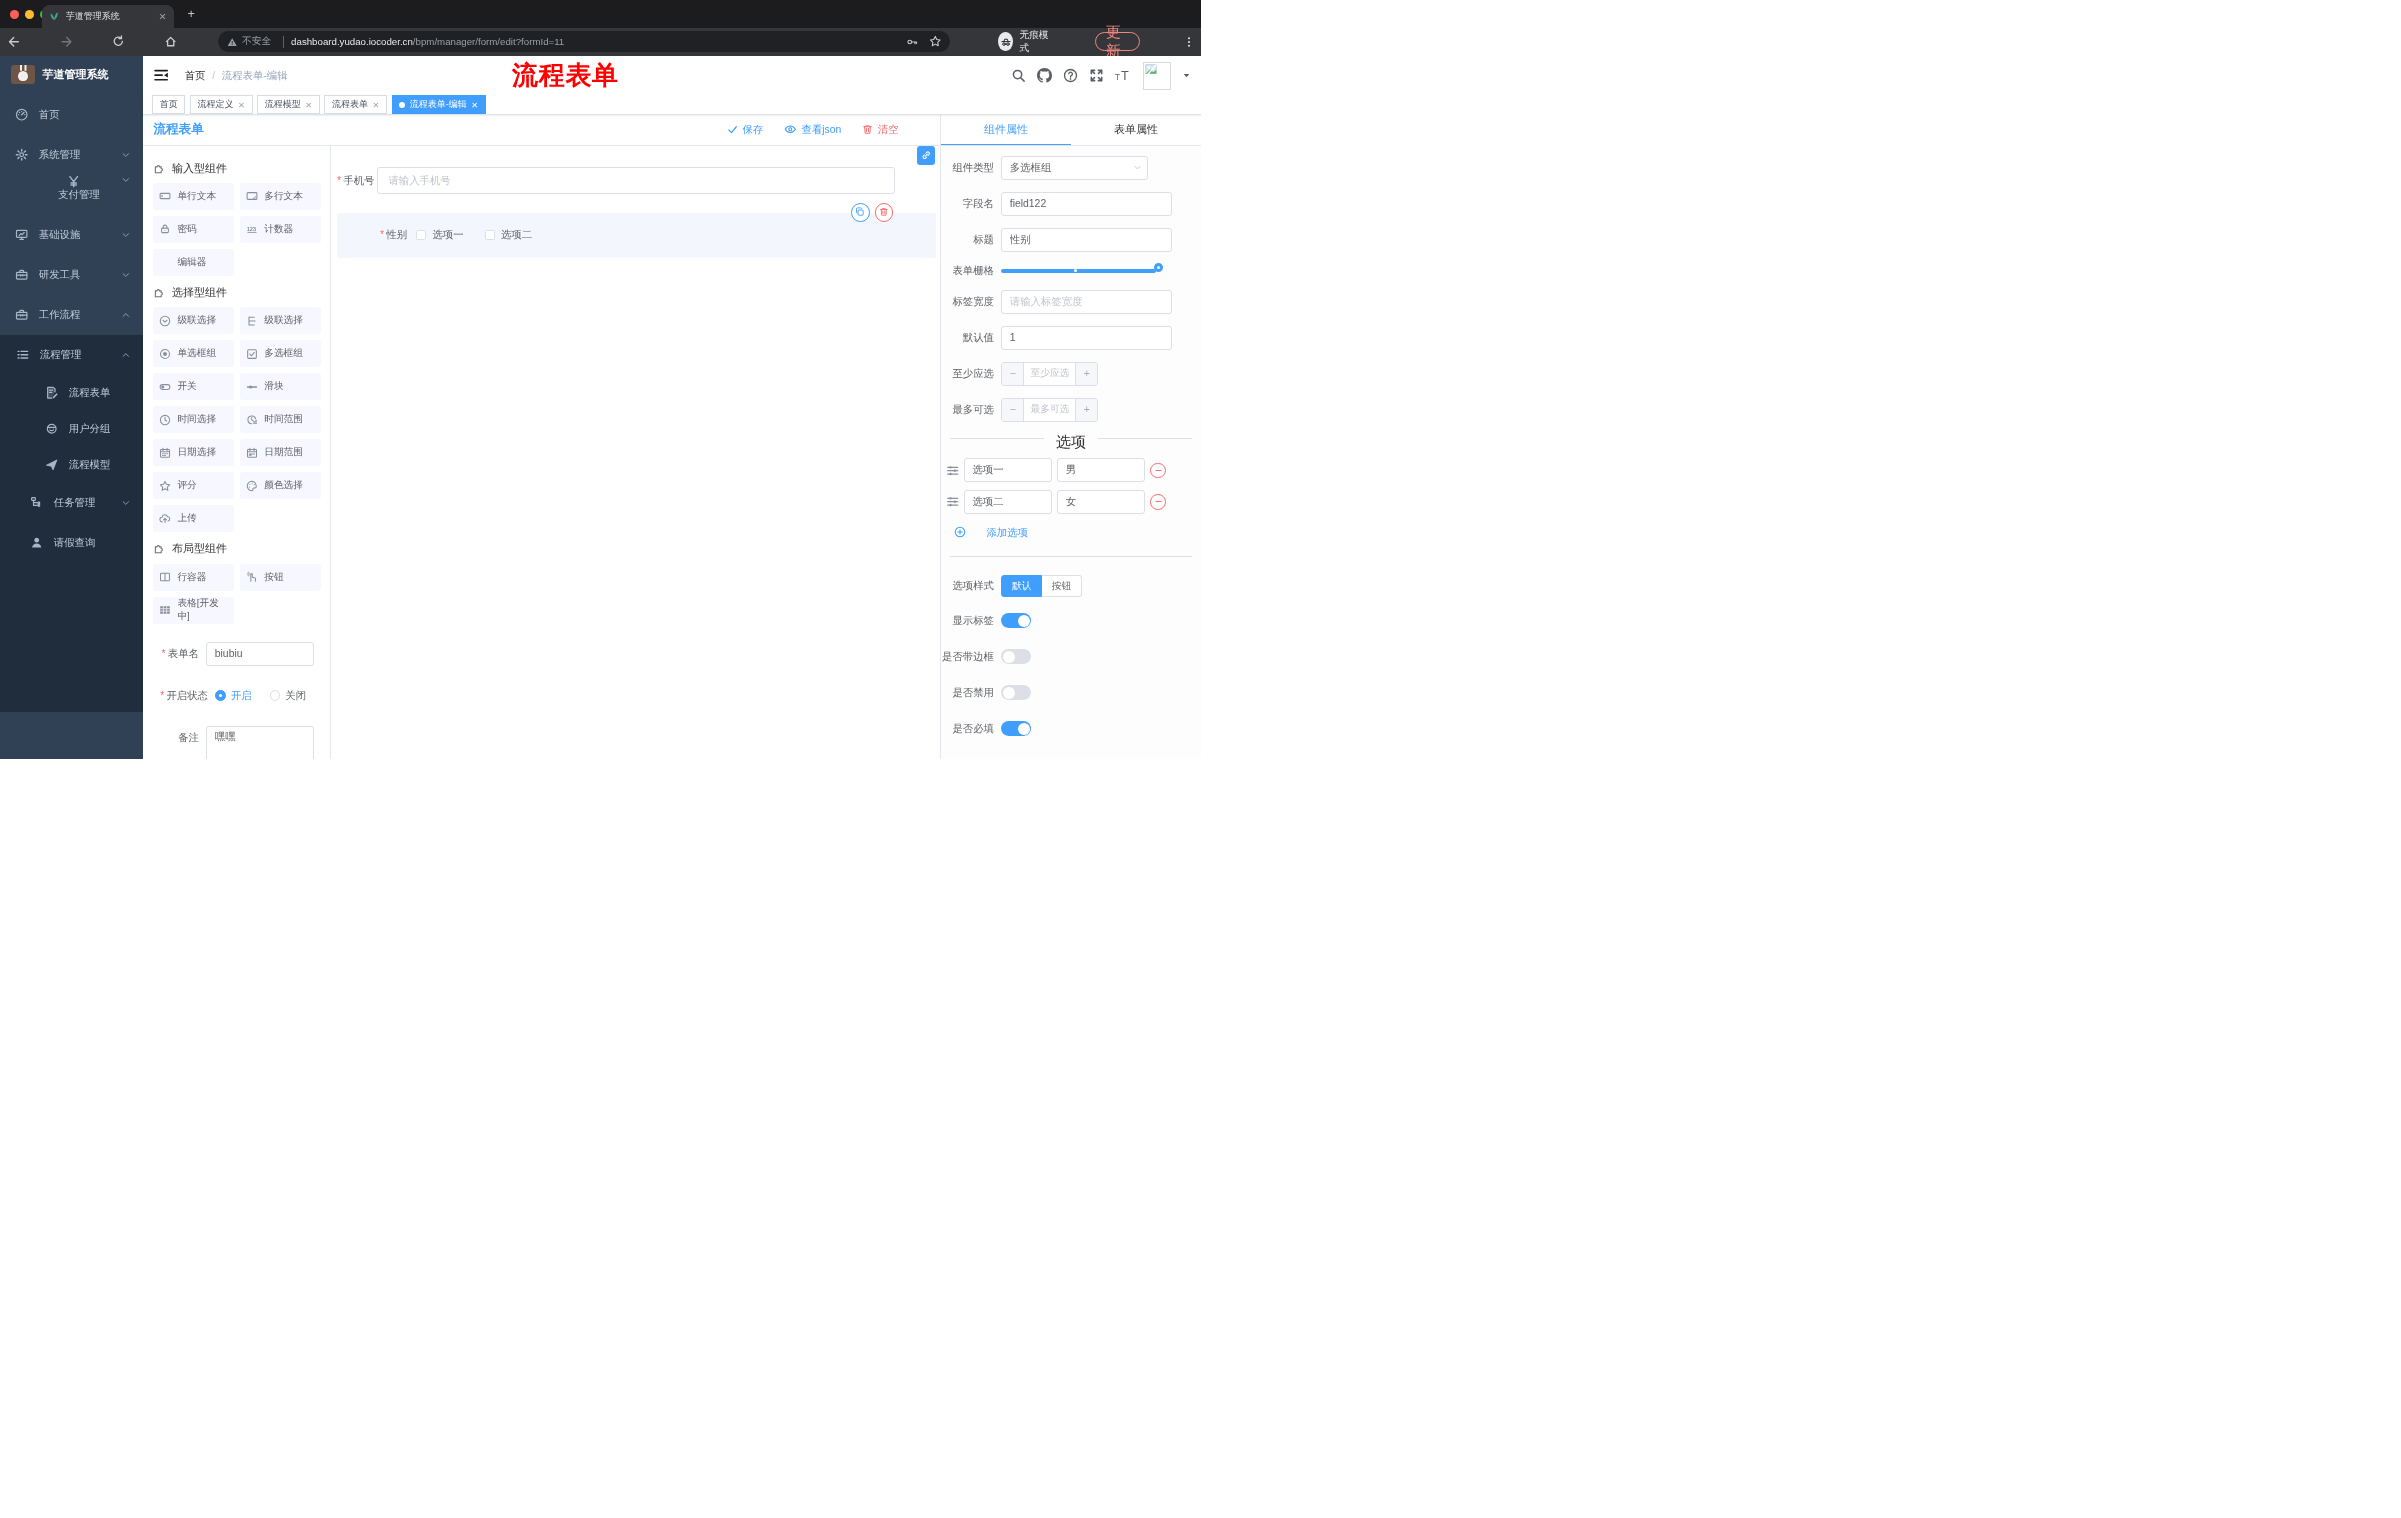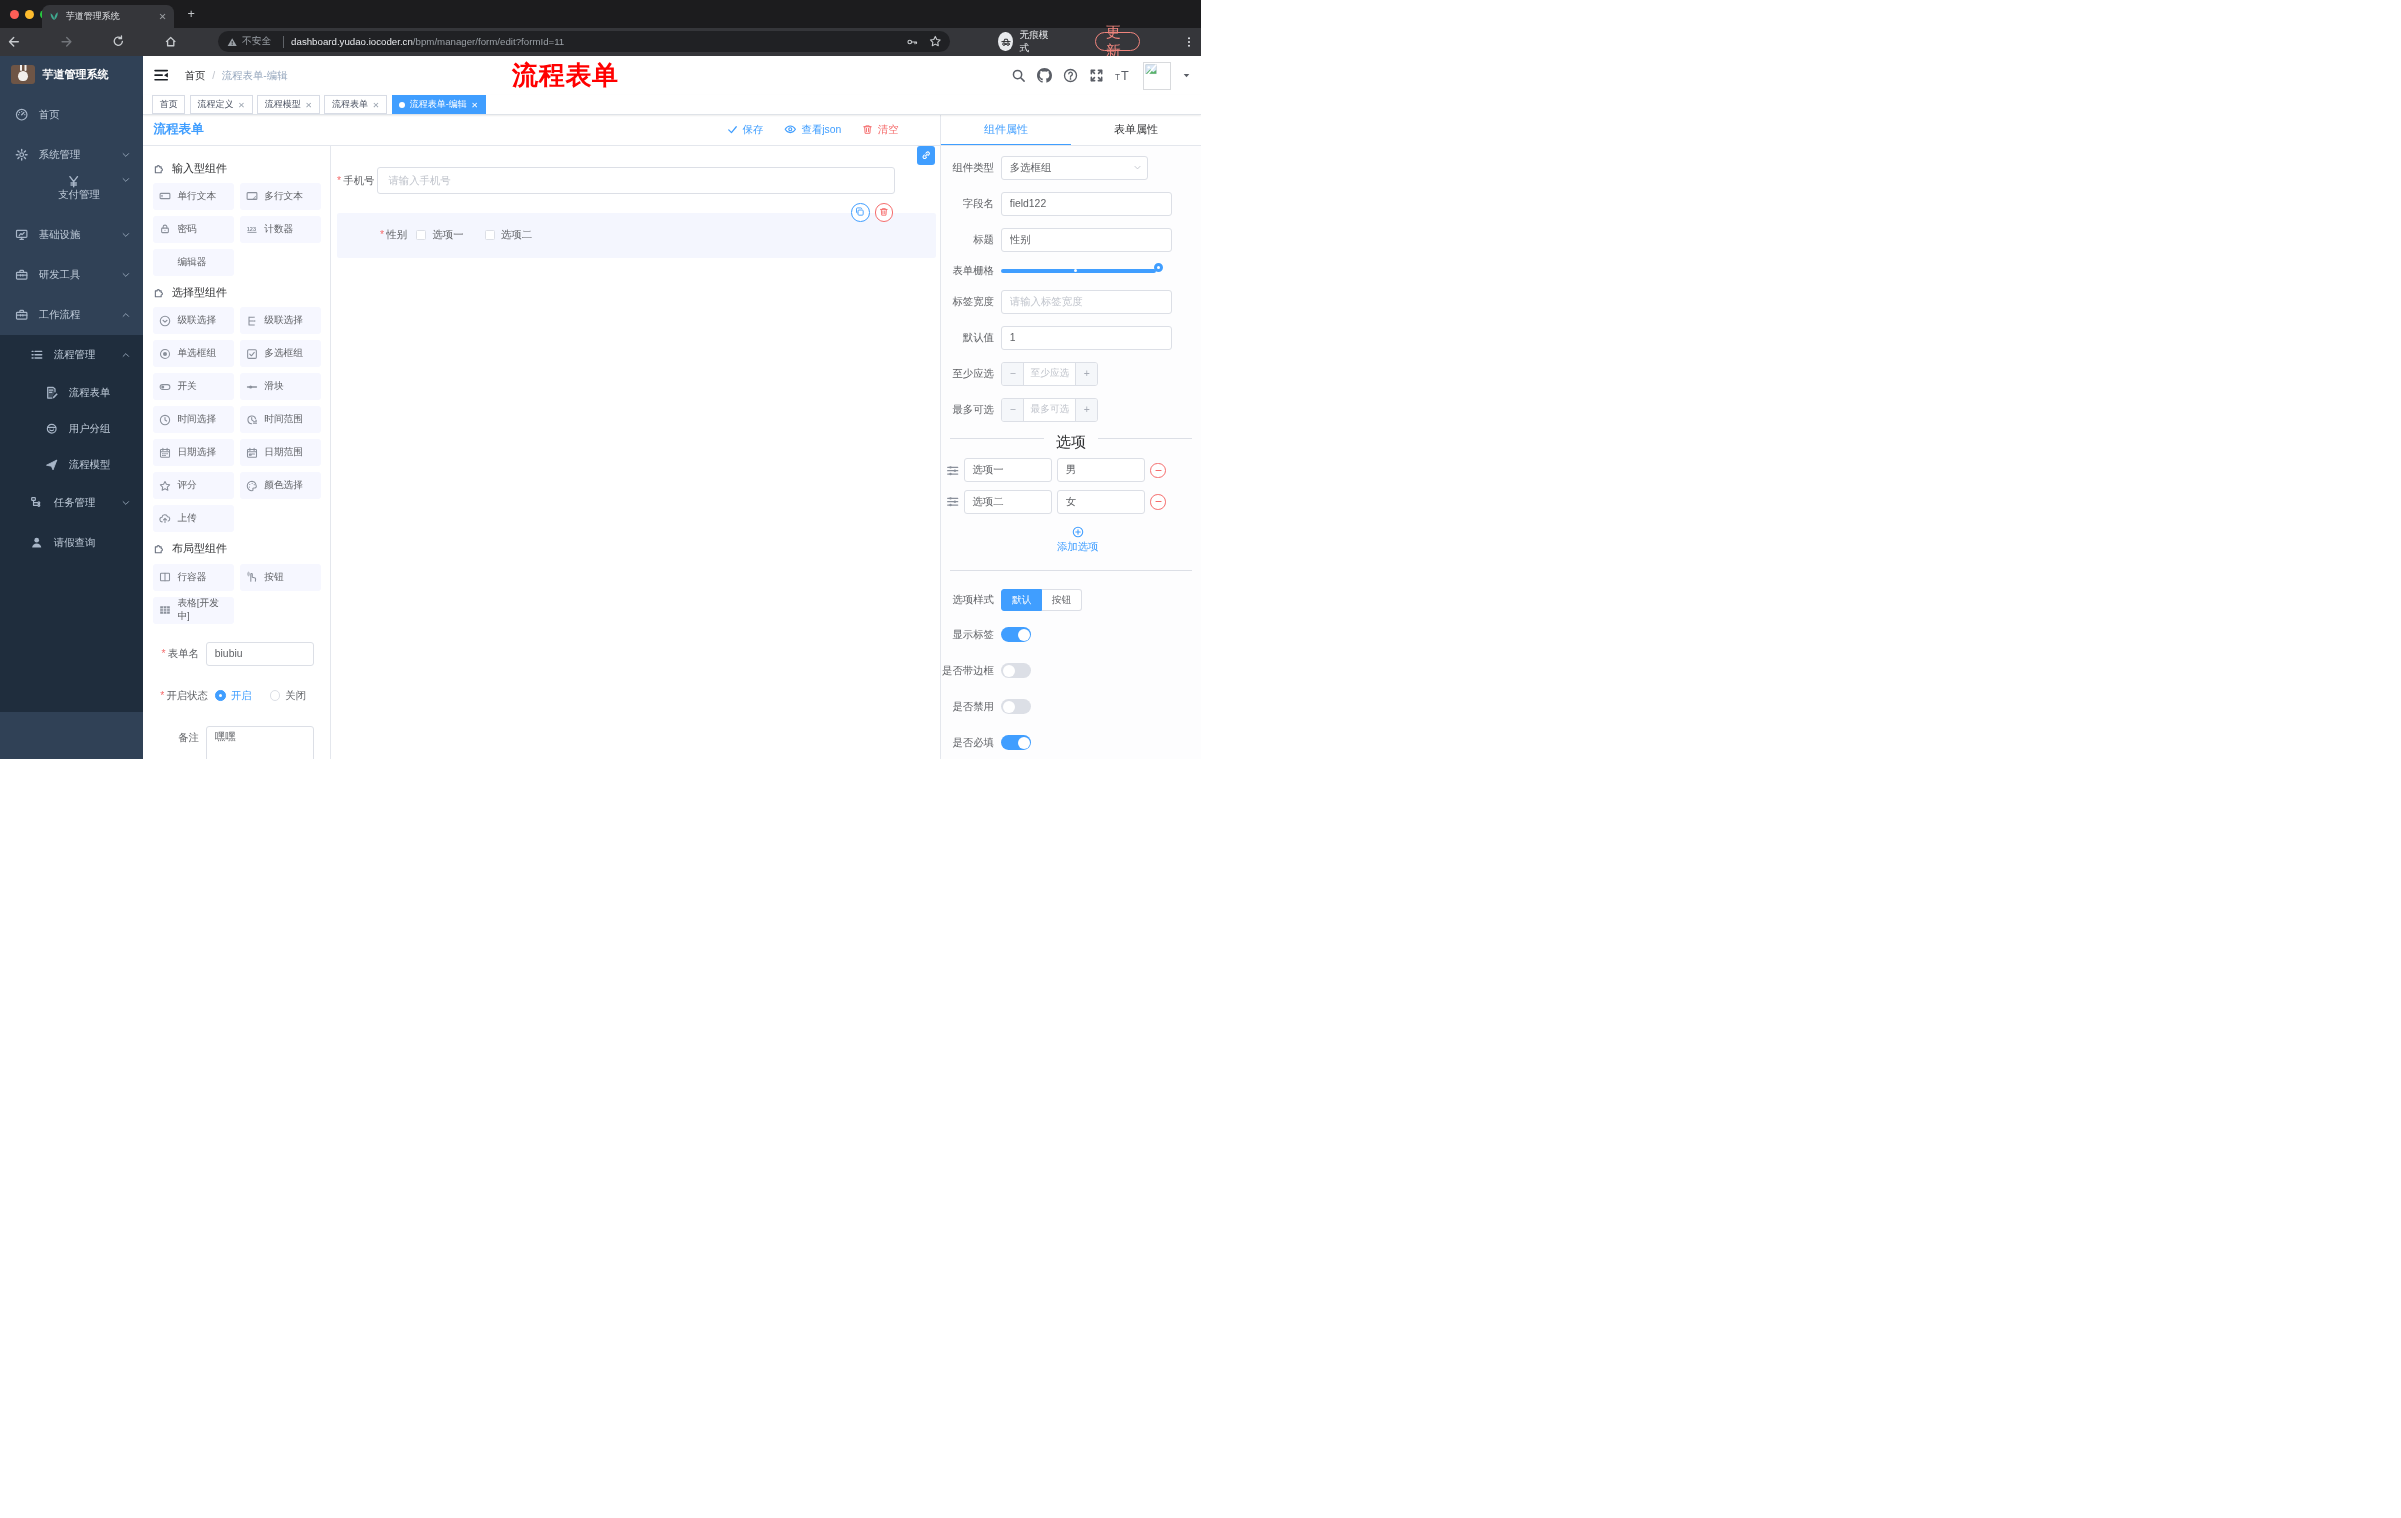--- a/index.html
+++ b/index.html
@@ -132,21 +132,21 @@
   .step-btn{width:22px;background:#f5f7fa;color:#a6abb5;display:flex;align-items:center;justify-content:center;font-size:10.4px;flex-shrink:0;}
   .step-btn.minus{border-right:0.7px solid #dcdfe6;}
   .step-btn.plus{border-left:0.7px solid #dcdfe6;}
   .step-val{flex:1;display:flex;align-items:center;justify-content:center;color:#c0c4cc;font-size:9.7px;white-space:nowrap;}
   .divider{position:relative;margin:16.3px 9px 19.3px 9px;border-top:0.7px solid #dcdfe6;}
   .divider-text{position:absolute;left:50%;top:-6.7px;transform:translateX(-50%);background:#fdfdfe;padding:0 12px;font-size:15px;color:#303133;white-space:nowrap;}
   .opt-row{display:flex;align-items:center;margin:0 6px 7.4px 4.5px;gap:5.2px;}
   .opt-handle{width:13.4px;height:13.4px;color:#8a909b;flex-shrink:0;cursor:grab;}
   .opt-input{width:88px;height:24px;border:0.7px solid #dcdfe6;border-radius:3px;padding:0 7.4px;font-size:10.4px;color:#606266;outline:none;background:#fff;font-family:inherit;}
   .opt-del{width:15.6px;height:15.6px;border-radius:50%;border:1.1px solid #f56c6c;color:#f56c6c;display:flex;align-items:center;justify-content:center;flex-shrink:0;background:#fff;}
-  .add-opt{display:flex;align-items:center;gap:2px;color:#409eff;font-size:10.4px;margin:12px 0 0 13.4px;flex-direction:column;}
+  .add-opt{display:flex;align-items:flex-start;gap:20px;color:#409eff;font-size:10.4px;margin:12px 0 0 13.4px;}
   .plain-divider{margin:16.3px 9px 18px 9px;border-top:0.7px solid #dcdfe6;}
   .rb-group{display:flex;}
   .rb{height:22px;padding:0 9.7px;border:0.7px solid #dcdfe6;display:flex;align-items:center;font-size:9.7px;color:#606266;background:#fff;}
   .rb:first-child{border-radius:3px 0 0 3px;}
   .rb:last-child{border-radius:0 3px 3px 0;border-left:none;}
   .rb.active{background:#409eff;border-color:#409eff;color:#fff;}
   .toggle-row{display:flex;align-items:center;margin-bottom:21px;}
   .toggle{width:30px;height:15px;border-radius:7.4px;background:#dcdfe6;position:relative;margin-left:7.4px;}
   .toggle:after{content:"";position:absolute;top:1.5px;left:1.5px;width:12px;height:12px;border-radius:50%;background:#fff;}
   .toggle.on{background:#409eff;}
@@ -320,21 +320,21 @@
                 <path d="M5.8 5.2V3.8a1 1 0 0 1 1-1h2.4a1 1 0 0 1 1 1v1.4M1.8 8.6h12.4M6.6 8v1.6M9.4 8v1.6"></path>
               </svg>
             </span>
             <span>工作流程</span>
             <span class="mi-chevron">
               <svg class="ic" width="9.7" height="9.7" viewBox="0 0 16 16" fill="none" stroke="currentColor" stroke-width="1.4" stroke-linecap="round" stroke-linejoin="round">
                 <path d="M3.5 10.5L8 6l4.5 4.5"></path>
               </svg>
             </span>
           </div>
-          <div class="menu-item lv2 dark" style="padding-left: 30px;">
+          <div class="menu-item lv2 dark" style="padding-left: 16px;">
             <span class="mi-icon">
               <svg class="ic" width="13.4" height="13.4" viewBox="0 0 16 16" fill="none" stroke="currentColor" stroke-width="1.4" stroke-linecap="round" stroke-linejoin="round">
                 <path d="M6 4h8M6 8h8M6 12h8" stroke-width="1.7"></path>
                 <path d="M2.5 4h1.2M2.5 8h1.2M2.5 12h1.2" stroke-width="1.7"></path>
               </svg>
             </span>
             <span>流程管理</span>
             <span class="mi-chevron">
               <svg class="ic" width="9.7" height="9.7" viewBox="0 0 16 16" fill="none" stroke="currentColor" stroke-width="1.4" stroke-linecap="round" stroke-linejoin="round">
                 <path d="M3.5 10.5L8 6l4.5 4.5"></path>

